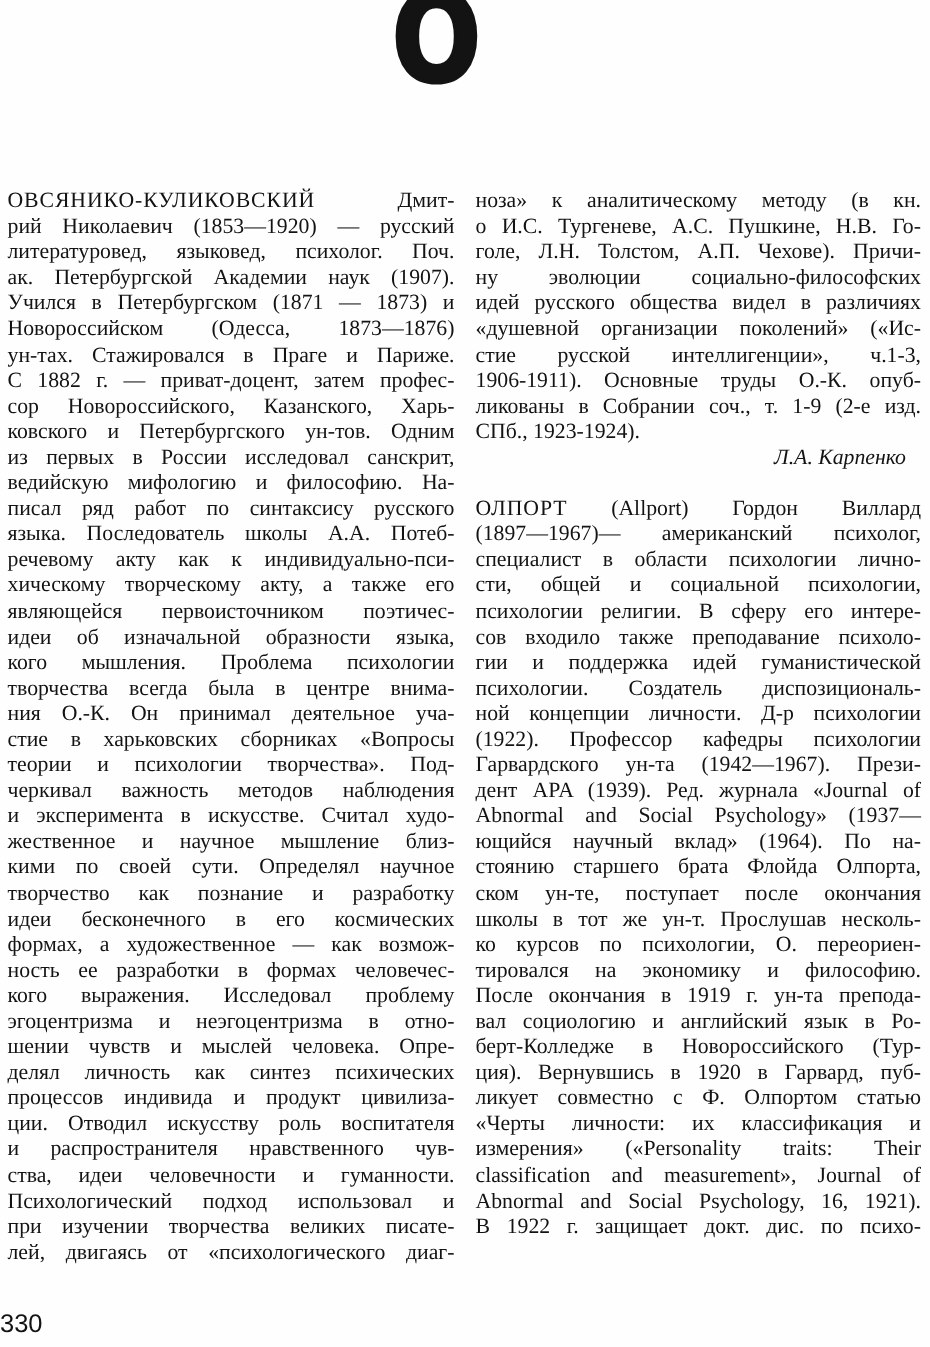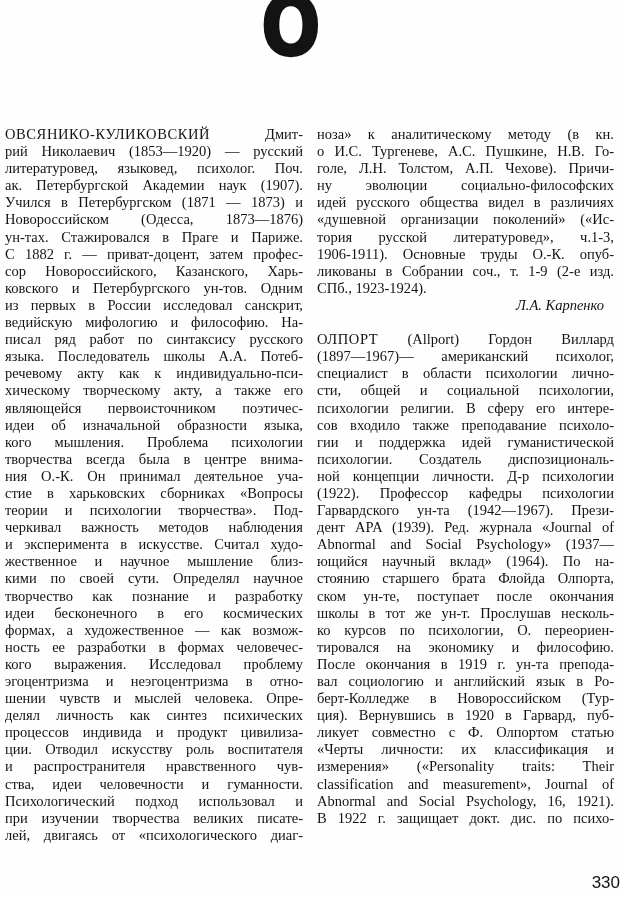--- a/index.html
+++ b/index.html
@@ -46,21 +46,21 @@
     text-align-last: right;
     font-style: italic;
     padding-right: 10px;
   }
   .tline.spacer { height: 17.1px; }
   .folio {
     position: absolute;
     top: 873px;
     left: 0;
     width: 620px;
-    text-align: right;
+    text-align: left;
     font-family: "Liberation Sans", sans-serif;
     font-size: 17px;
     color: #131313;
   }
 </style>
 </head>
 <body style="background: rgb(254, 254, 254); color: rgb(19, 19, 19);">
 
 <div class="page">
   <div class="section-letter">О</div>
@@ -110,21 +110,21 @@
       <div class="tline">лей, двигаясь от «психологического диаг-</div>
     </div>
 
   <div class="col col-right">
       <div class="tline">ноза» к аналитическому методу (в кн.</div>
       <div class="tline">о И.С. Тургеневе, А.С. Пушкине, Н.В. Го-</div>
       <div class="tline">голе, Л.Н. Толстом, А.П. Чехове). Причи-</div>
       <div class="tline">ну эволюции социально-философских</div>
       <div class="tline">идей русского общества видел в различиях</div>
       <div class="tline">«душевной организации поколений» («Ис-</div>
-      <div class="tline">тория русской литературовед», ч.1-3,</div>
+      <div class="tline">стие русской интеллигенции», ч.1-3,</div>
       <div class="tline">1906-1911). Основные труды О.-К. опуб-</div>
       <div class="tline">ликованы в Собрании соч., т. 1-9 (2-е изд.</div>
       <div class="tline end">СПб., 1923-1924).</div>
       <div class="tline sig">Л.А. Карпенко</div>
       <div class="tline spacer"></div>
       <div class="tline"><b>ОЛПОРТ</b> (Allport) Гордон Виллард</div>
       <div class="tline">(1897—1967)— американский психолог,</div>
       <div class="tline">специалист в области психологии лично-</div>
       <div class="tline">сти, общей и социальной психологии,</div>
       <div class="tline">психологии религии. В сферу его интере-</div>
@@ -137,21 +137,21 @@
       <div class="tline">дент APA (1939). Ред. журнала «Journal of</div>
       <div class="tline">Abnormal and Social Psychology» (1937—</div>
       <div class="tline">ющийся научный вклад» (1964). По на-</div>
       <div class="tline">стоянию старшего брата Флойда Олпорта,</div>
       <div class="tline">ском ун-те, поступает после окончания</div>
       <div class="tline">школы в тот же ун-т. Прослушав несколь-</div>
       <div class="tline">ко курсов по психологии, О. переориен-</div>
       <div class="tline">тировался на экономику и философию.</div>
       <div class="tline">После окончания в 1919 г. ун-та препода-</div>
       <div class="tline">вал социологию и английский язык в Ро-</div>
-      <div class="tline">берт-Колледже в Новороссийском (Тур-</div>
+      <div class="tline">берт-Колледже в Новороссийского (Тур-</div>
       <div class="tline">ция). Вернувшись в 1920 в Гарвард, пуб-</div>
       <div class="tline">ликует совместно с Ф. Олпортом статью</div>
       <div class="tline">«Черты личности: их классификация и</div>
       <div class="tline">измерения» («Personality traits: Their</div>
       <div class="tline">classification and measurement», Journal of</div>
       <div class="tline">Abnormal and Social Psychology, 16, 1921).</div>
       <div class="tline">В 1922 г. защищает докт. дис. по психо-</div>
     </div>
 
   <div class="folio">330</div>

